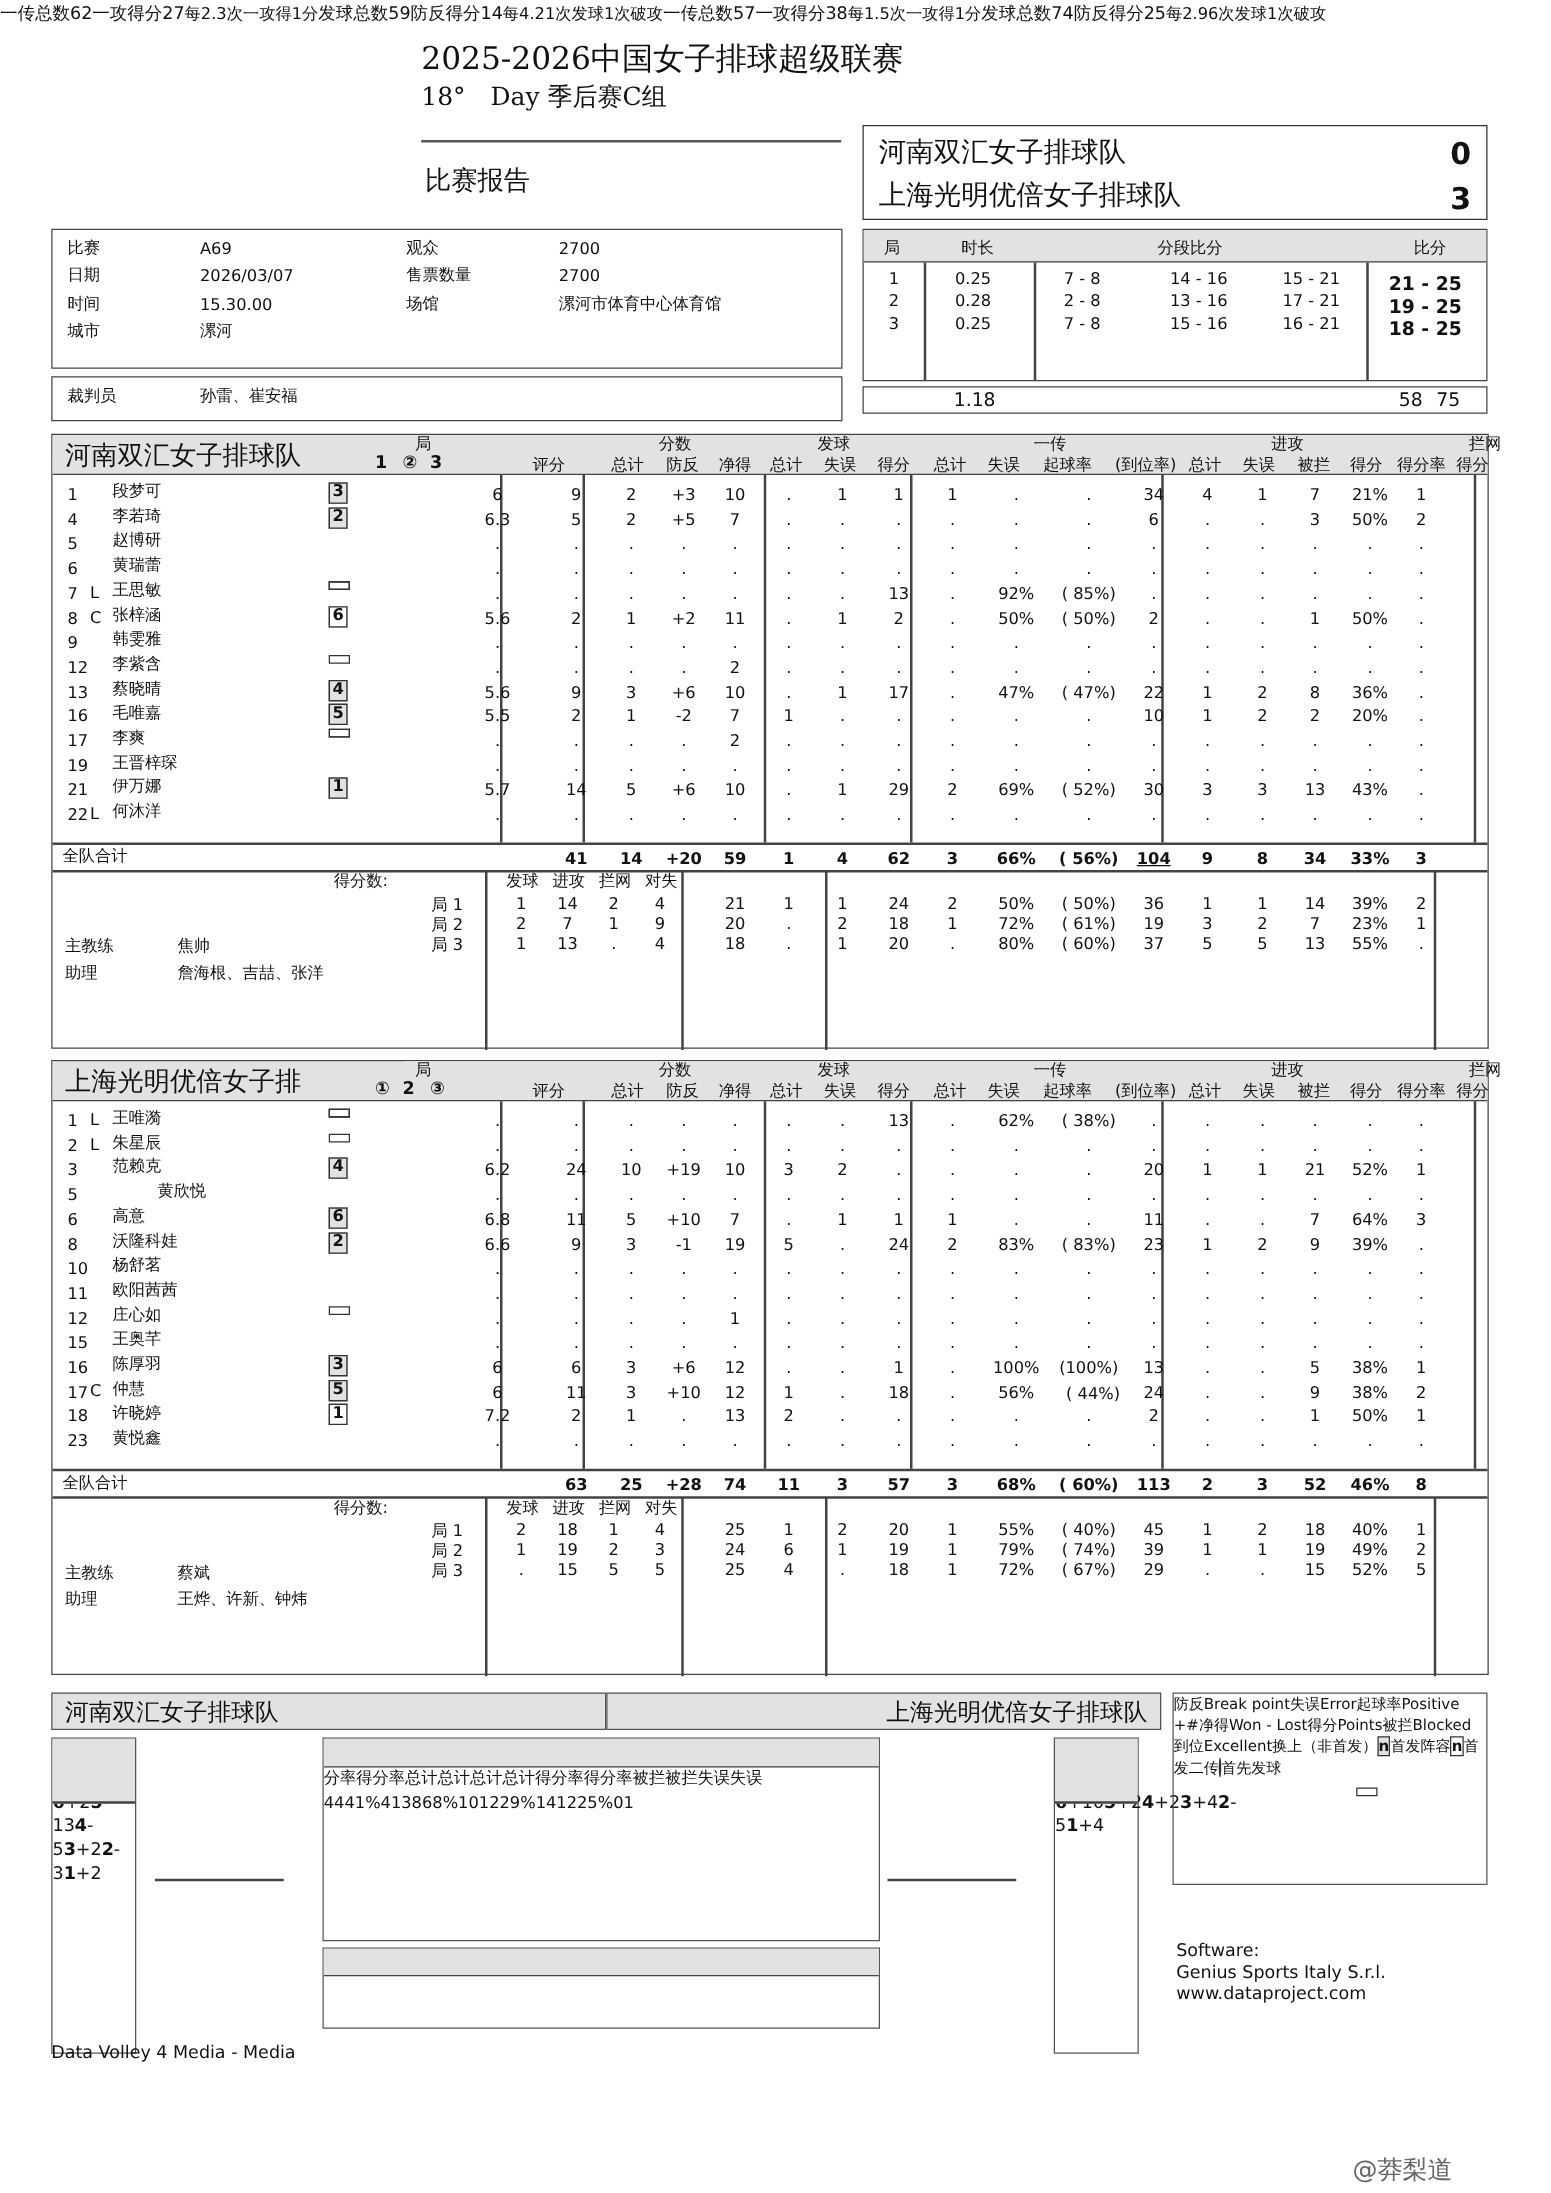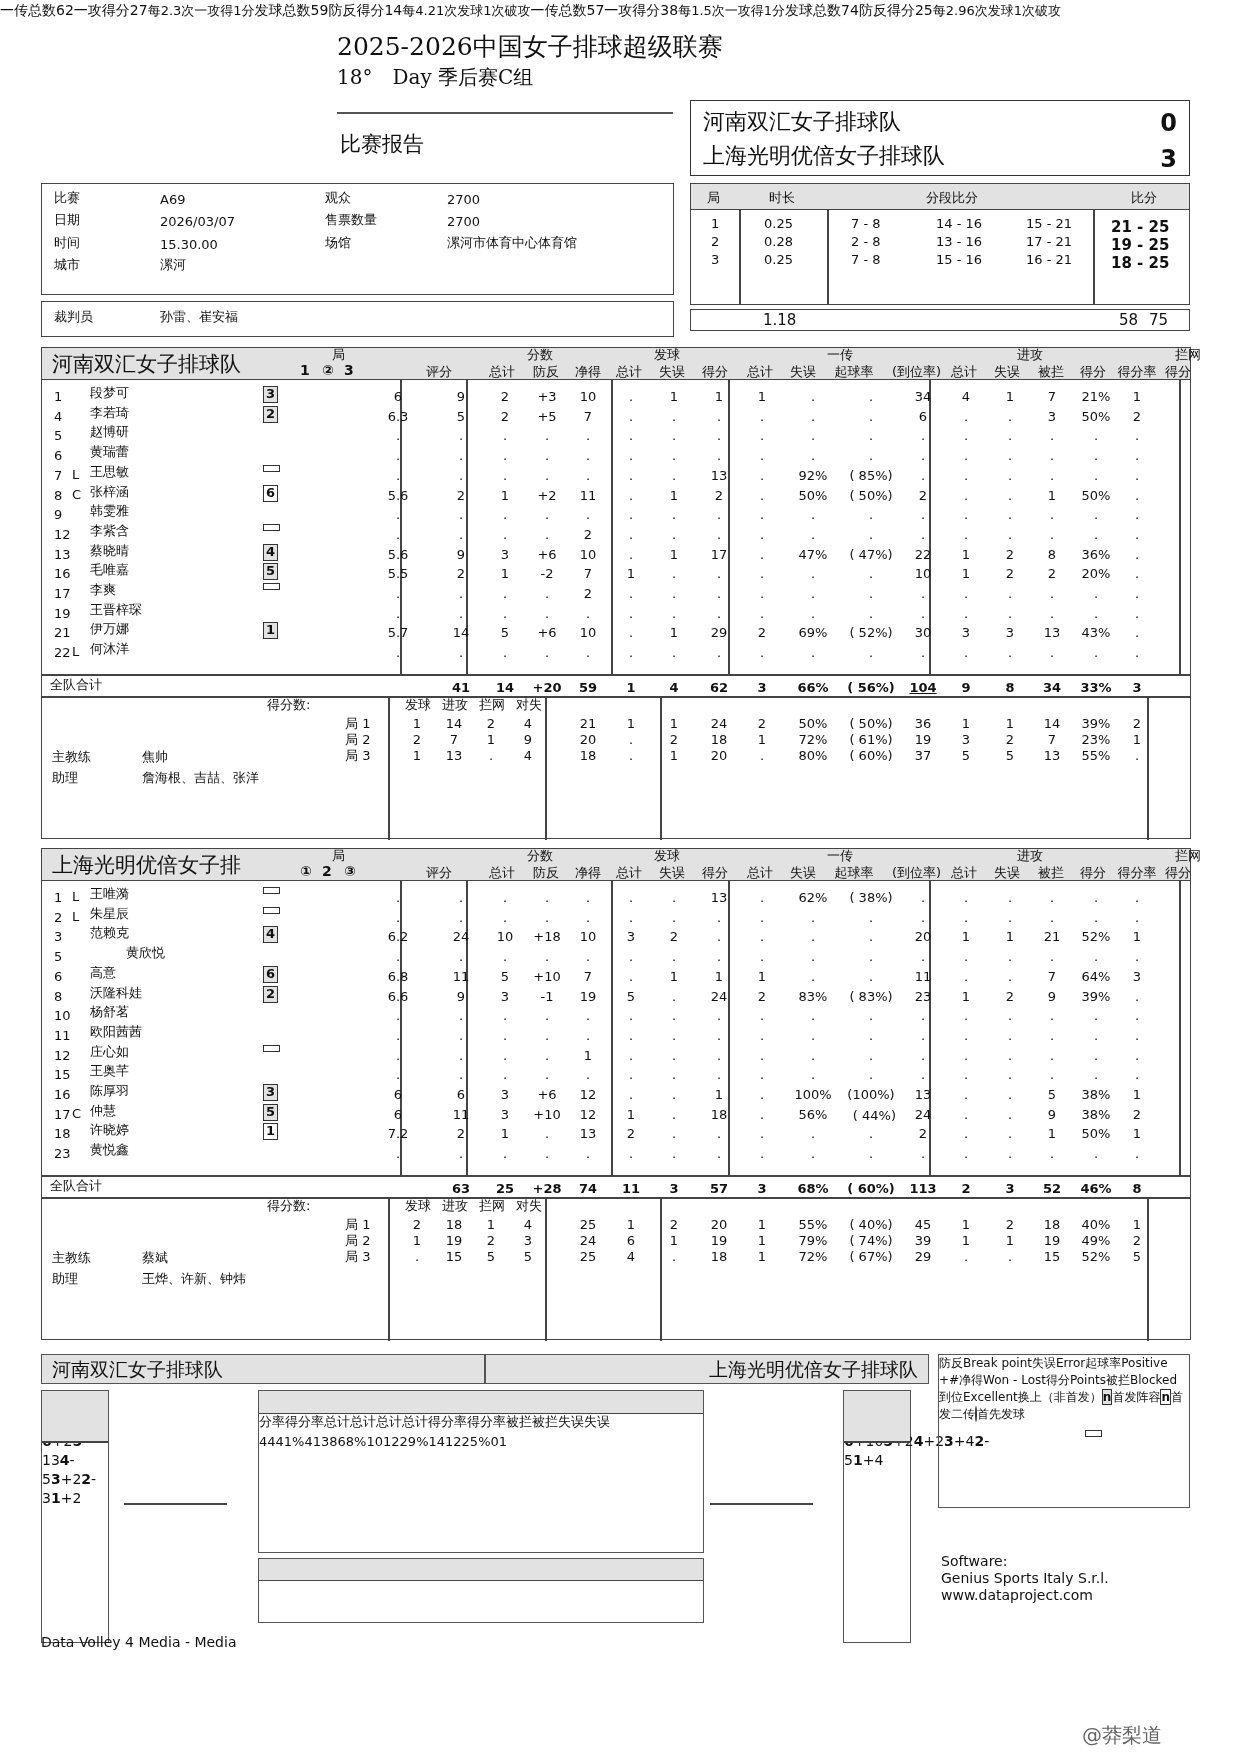--- a/index.html
+++ b/index.html
@@ -629,21 +629,21 @@
     <span style="left: 12px; top: 80.4px;">3</span>
     <span style="left: 48px; top: 75.4px;">范赖克</span>
     <span style="left: 221px; top: 77.4px;">
       <span class="pos">4</span>
       <span class="pos">4</span>
       <span class="pos">4</span>
     </span>
     <span style="left: 331px; top: 80.4px; width: 50px; text-align: center;">6.2</span>
     <span style="left: 394px; top: 80.4px; width: 50px; text-align: center;">24</span>
     <span style="left: 438px; top: 80.4px; width: 50px; text-align: center;">10</span>
-    <span style="left: 480px; top: 80.4px; width: 50px; text-align: center;">+18</span>
+    <span style="left: 480px; top: 80.4px; width: 50px; text-align: center;">+19</span>
     <span style="left: 521px; top: 80.4px; width: 50px; text-align: center;">10</span>
     <span style="left: 564px; top: 80.4px; width: 50px; text-align: center;">3</span>
     <span style="left: 607px; top: 80.4px; width: 50px; text-align: center;">2</span>
     <span style="left: 652px; top: 80.4px; width: 50px; text-align: center;">.</span>
     <span style="left: 695px; top: 80.4px; width: 50px; text-align: center;">.</span>
     <span style="left: 746px; top: 80.4px; width: 50px; text-align: center;">.</span>
     <span style="left: 804px; top: 80.4px; width: 50px; text-align: center;">.</span>
     <span style="left: 856px; top: 80.4px; width: 50px; text-align: center;">20</span>
     <span style="left: 899px; top: 80.4px; width: 50px; text-align: center;">1</span>
     <span style="left: 943px; top: 80.4px; width: 50px; text-align: center;">1</span>

